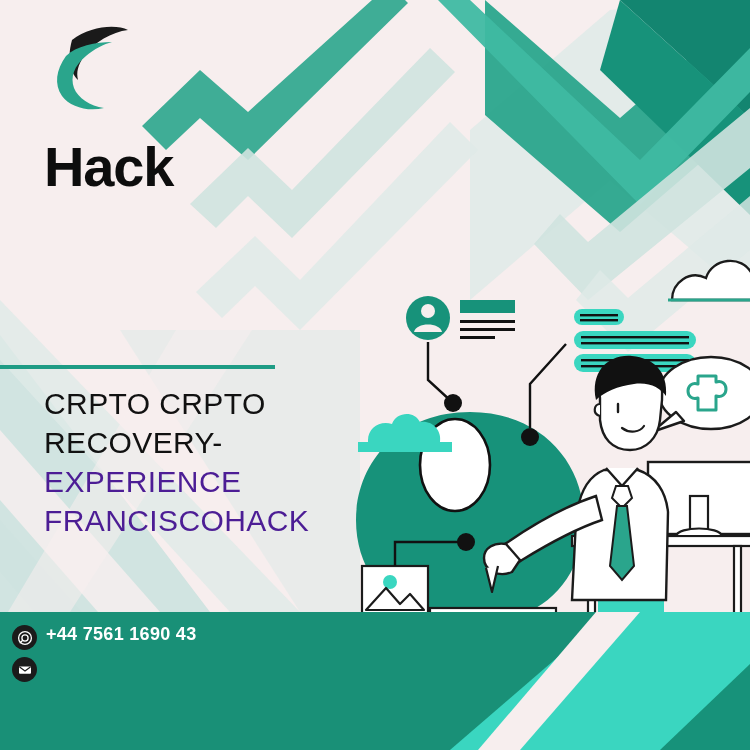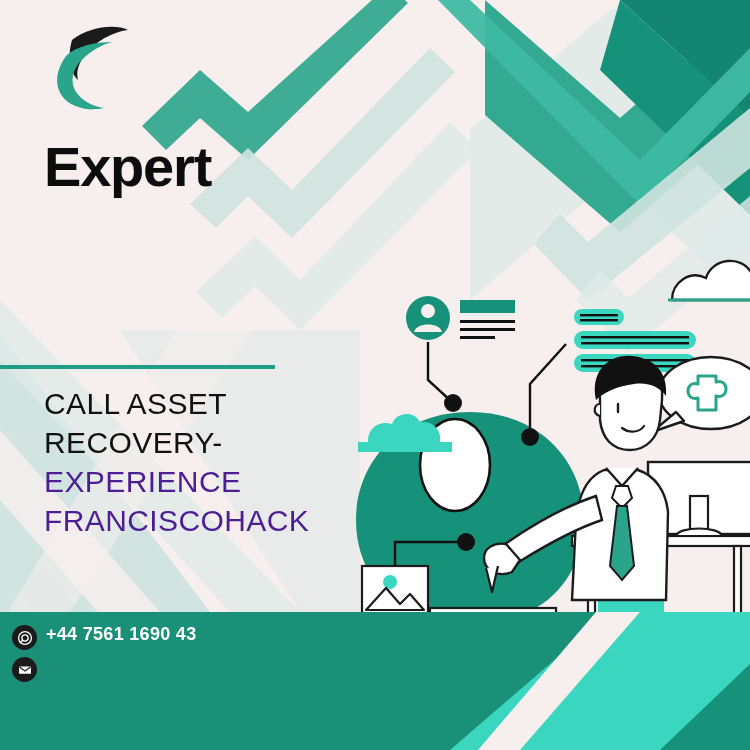--- a/index.html
+++ b/index.html
@@ -275,27 +275,27 @@
   <svg class="layer svg-layer" viewBox="0 0 750 750">
     <path d="M330,750 L560,612 L750,612 L750,750 Z" fill="#3ad6c0" opacity="0"></path>
   </svg>
 
   <svg id="logo-mark" viewBox="0 0 96 92">
     <path d="M30,18 C48,4 74,2 86,8 C70,10 52,20 42,34 C36,43 34,50 36,58 C30,52 24,40 30,18 Z" fill="#1a1a1a"></path>
     <path d="M24,34 C14,48 12,62 20,74 C28,85 46,90 62,86 C48,84 36,76 32,66 C28,55 32,44 44,34 C52,27 62,22 70,20 C54,20 34,24 24,34 Z" fill="#2aa58c"></path>
   </svg>
 
   <div id="headline">
-    <span class="hl-line">Expert</span>
+    <span class="hl-line">Hack</span>
   </div>
 
   <div id="headline-divider"></div>
 
   <div id="subheadline">
-    <span class="sub-dark">CALL ASSET</span>
+    <span class="sub-dark">CRPTO CRPTO</span>
     <span class="sub-dark">RECOVERY-</span>
     <span class="sub-teal">EXPERIENCE</span>
     <span class="sub-teal">FRANCISCOHACK</span>
   </div>
 
 
   <div id="contact-bar">
     <div id="contact-bar-clip">
       <svg width="750" height="138" viewBox="0 0 750 138">
         <rect x="0" y="0" width="750" height="138" fill="#199077"></rect>

